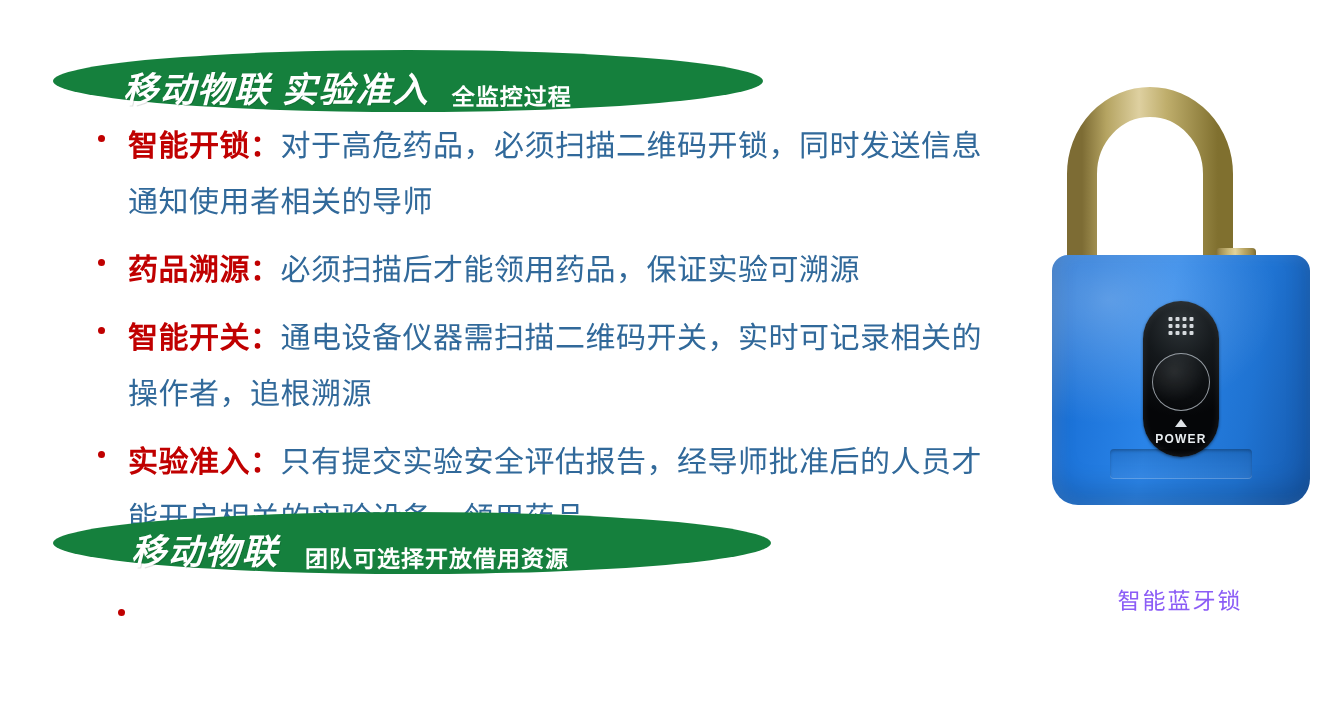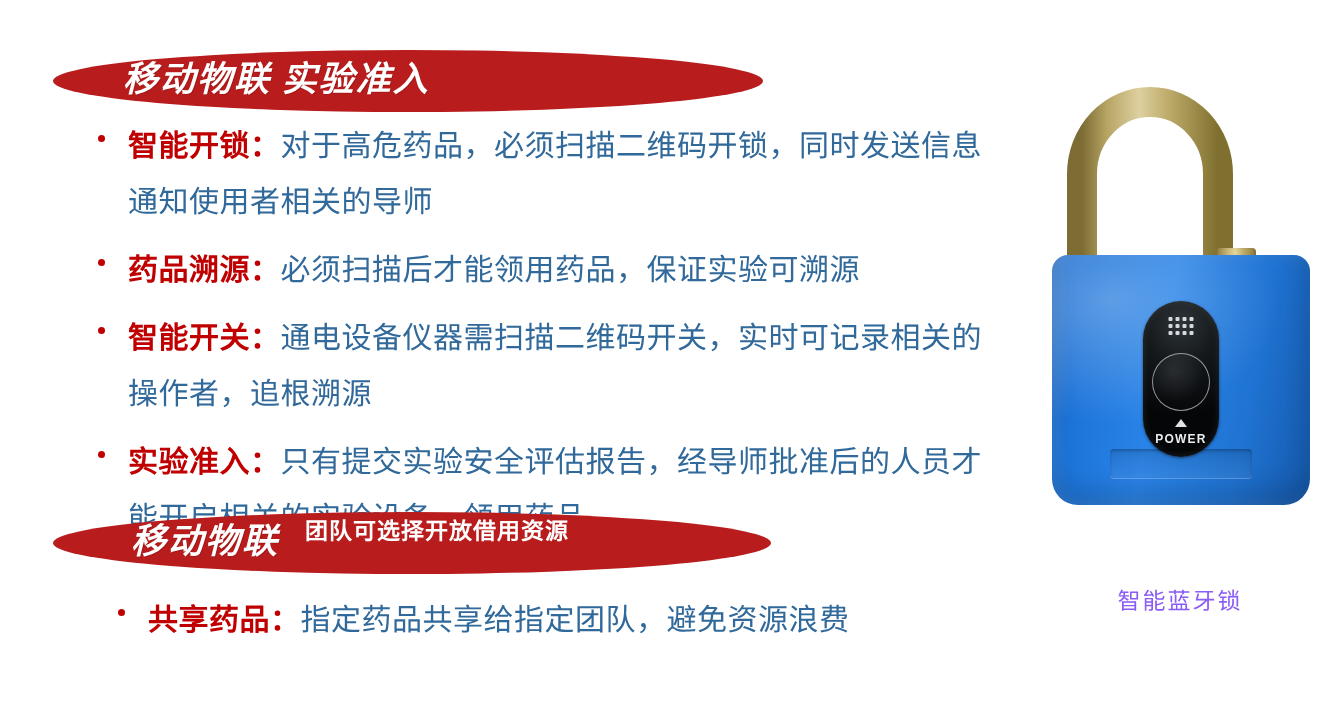--- a/index.html
+++ b/index.html
@@ -20,24 +20,24 @@
     position: absolute;
     left: 0;
     top: 0;
     width: 1010px;
     height: 701px;
   }
 
   
   .banner {
     position: absolute;
-    background: #b91c1c;
+    background: #15803d;
     border-radius: 50% / 50%;
     display: flex;
-    align-items: flex-start;
+    align-items: flex-end;
     white-space: nowrap;
     box-sizing: border-box;
   }
   #banner-primary {
     left: 53px;
     top: 50px;
     width: 710px;
     height: 62px;
     padding-left: 70px;
   }
@@ -240,20 +240,21 @@
     font-family: "Liberation Sans", "DejaVu Sans", sans-serif;
   }
 </style>
 </head>
 <body>
 
 <div id="content-column">
 
   <div class="banner" id="banner-primary">
     <span class="banner-title">移动物联 实验准入</span>
+    <span class="banner-subtitle">全监控过程</span>
   </div>
 
   <div id="bullet-list">
 
     <div class="bullet-item">
       <span class="bullet-dot"></span>
       <div class="bullet-line">
         <span class="bullet-label">智能开锁：</span><span class="bullet-wrap-inline">对于高危药品，必须扫描二维码开锁，同时发送信息通知使用者相关的导师</span>
       </div>
     </div>
@@ -282,23 +283,20 @@
   </div>
 
   <div class="banner" id="banner-secondary">
     <span class="banner-title">移动物联</span>
     <span class="banner-subtitle">团队可选择开放借用资源</span>
   </div>
 
   <div id="bullet-list-share">
     <div class="bullet-item" id="bullet-item-share">
       <span class="bullet-dot"></span>
-      <div class="bullet-line">
-        <span class="bullet-label">共享药品：</span><span class="bullet-wrap-inline">指定药品共享给指定团队，避免资源浪费</span>
-      </div>
     </div>
   </div>
 
 </div>
 
 <div id="padlock-figure">
 
   <svg id="padlock-shackle" viewBox="0 0 180 210">
     <defs>
       <linearGradient id="brassGrad" x1="0" y1="0" x2="1" y2="0">

